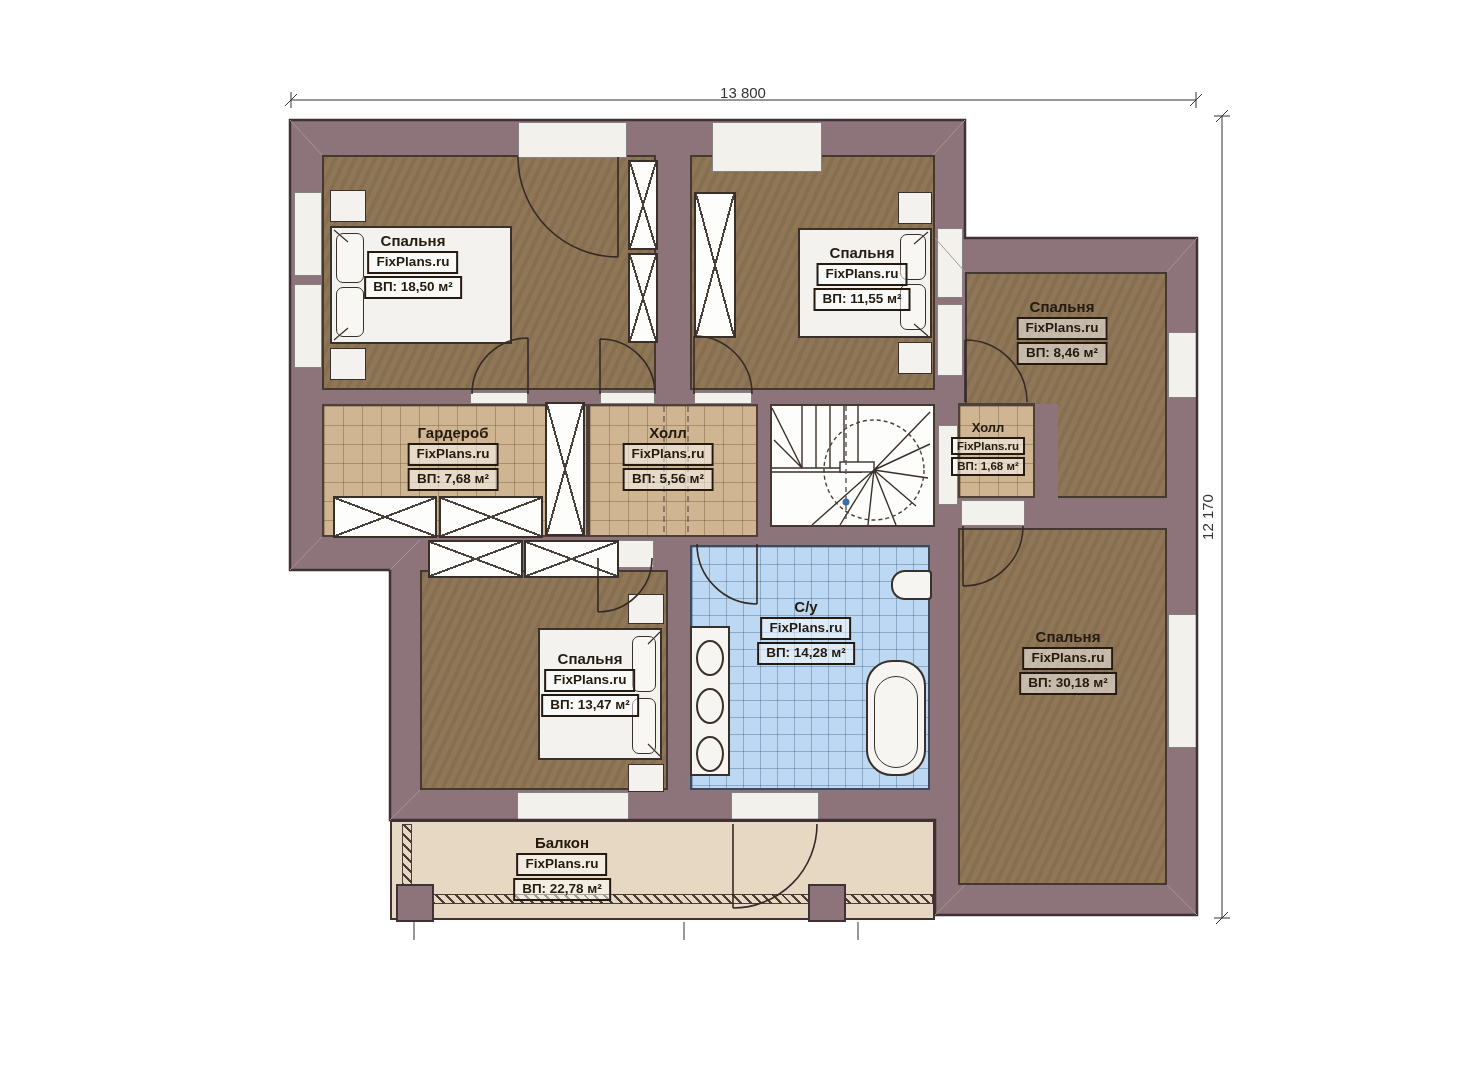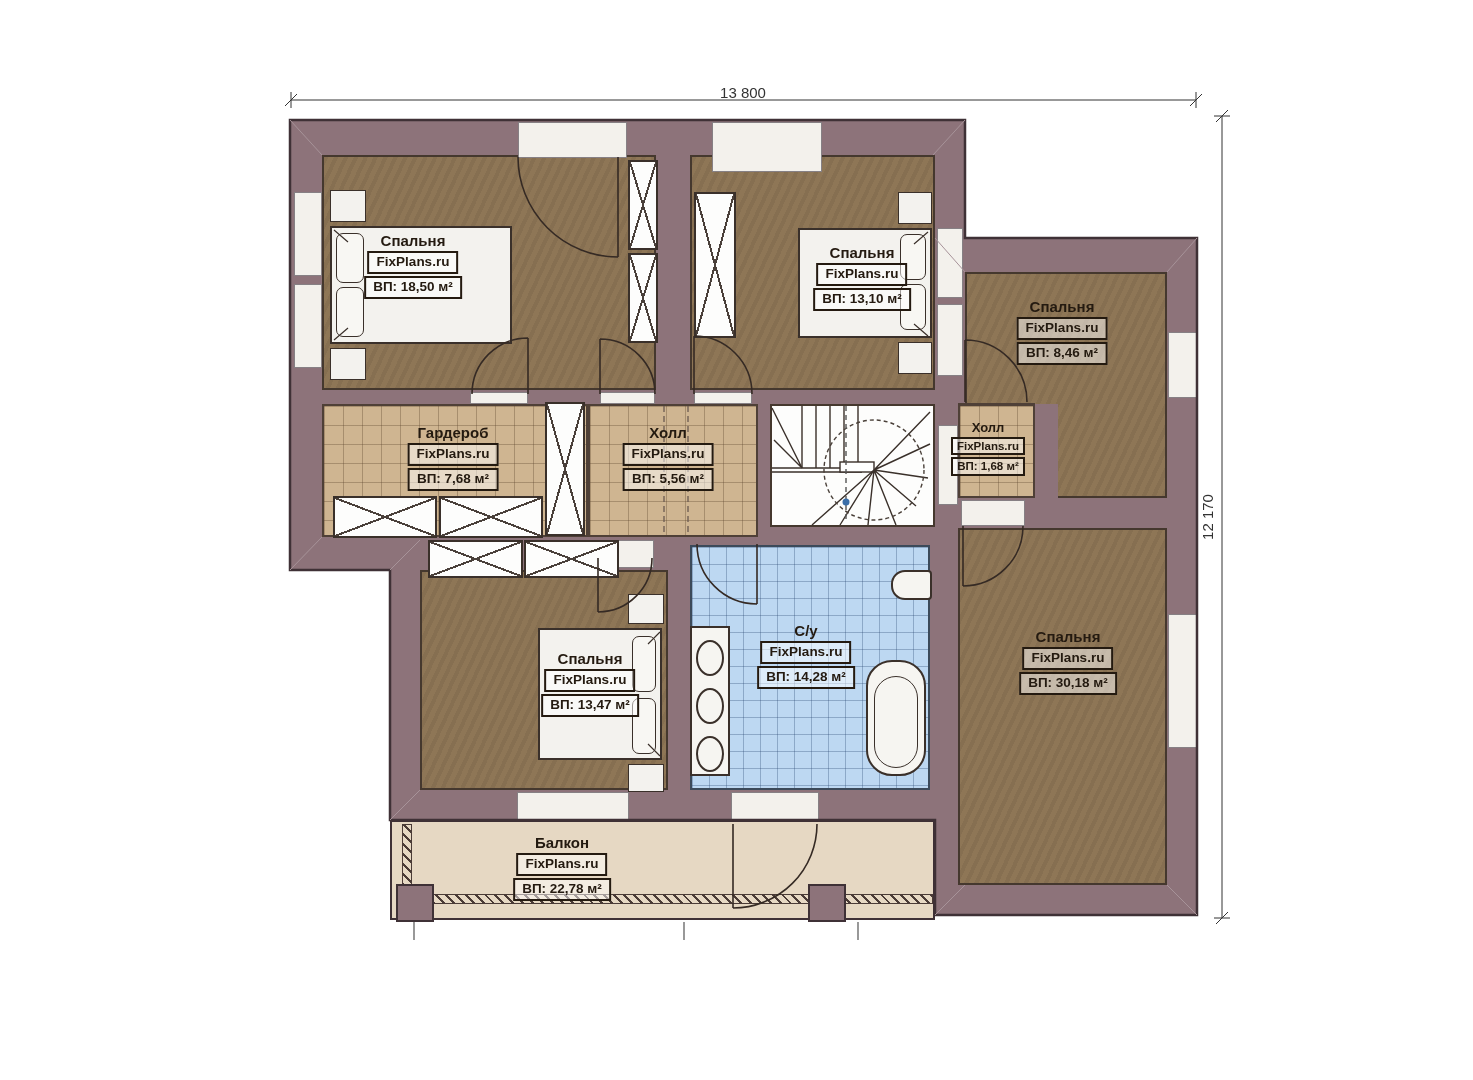--- a/index.html
+++ b/index.html
@@ -180,21 +180,21 @@
   <div class="dim" style="left:1207px;top:517px;transform:translate(-50%,-50%) rotate(-90deg)">12 170</div>
 
   <div class="lbl" style="left:413px;top:232px">
     <span>Спальня</span>
     <span class="bx">FixPlans.ru</span>
     <span class="bx">ВП: 18,50 м²</span>
   </div>
   <div class="lbl" style="left:862px;top:244px">
     <span>Спальня</span>
     <span class="bx">FixPlans.ru</span>
-    <span class="bx">ВП: 13,10 м²</span>
+    <span class="bx">ВП: 11,55 м²</span>
   </div>
   <div class="lbl" style="left:1062px;top:298px">
     <span>Спальня</span>
     <span class="bx">FixPlans.ru</span>
     <span class="bx">ВП: 8,46 м²</span>
   </div>
   <div class="lbl" style="left:453px;top:424px">
     <span>Гардероб</span>
     <span class="bx">FixPlans.ru</span>
     <span class="bx">ВП: 7,68 м²</span>
@@ -207,21 +207,21 @@
   <div class="lbl sm" style="left:988px;top:420px">
     <span>Холл</span>
     <span class="bx">FixPlans.ru</span>
     <span class="bx">ВП: 1,68 м²</span>
   </div>
   <div class="lbl" style="left:590px;top:650px">
     <span>Спальня</span>
     <span class="bx">FixPlans.ru</span>
     <span class="bx">ВП: 13,47 м²</span>
   </div>
-  <div class="lbl" style="left:806px;top:622px">
+  <div class="lbl" style="left:806px;top:598px">
     <span>С/у</span>
     <span class="bx">FixPlans.ru</span>
     <span class="bx">ВП: 14,28 м²</span>
   </div>
   <div class="lbl" style="left:1068px;top:628px">
     <span>Спальня</span>
     <span class="bx">FixPlans.ru</span>
     <span class="bx">ВП: 30,18 м²</span>
   </div>
   <div class="lbl" style="left:562px;top:834px">

